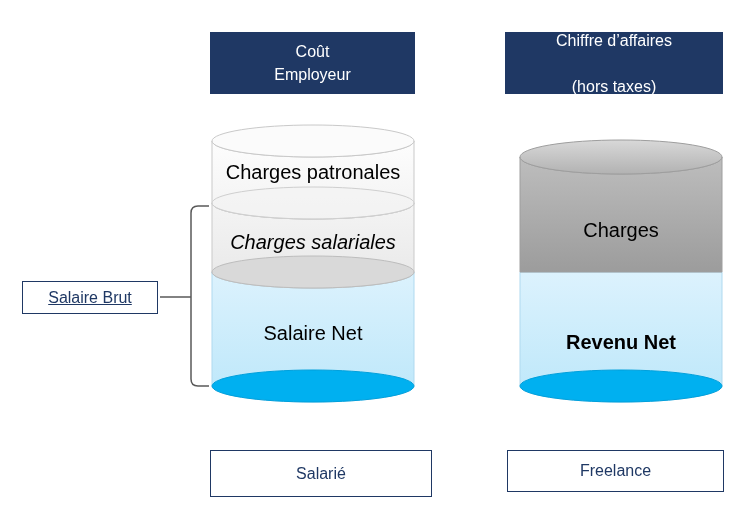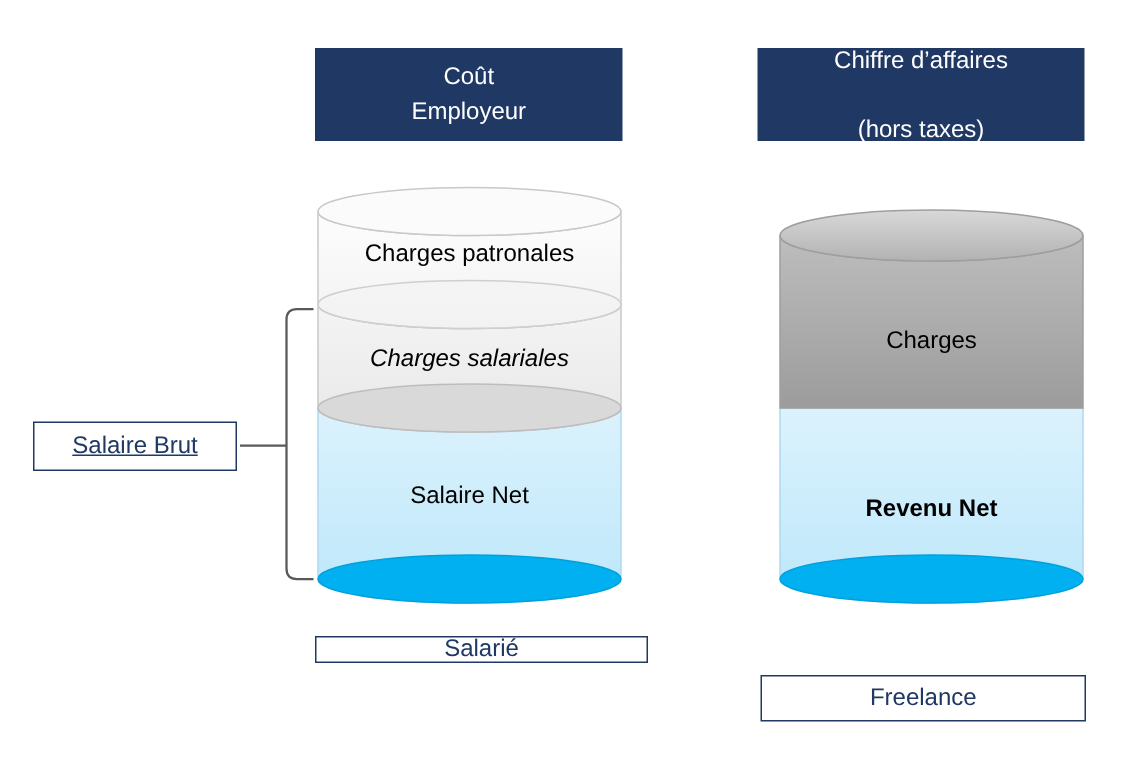--- a/index.html
+++ b/index.html
@@ -33,21 +33,21 @@
     border: 1.5px solid var(--navy, #1F3864);
     color: var(--navy, #1F3864);
     display: flex; align-items: center; justify-content: center;
     font-size: 16px;
     box-sizing: border-box;
   }
   .cyl-label {
     position: absolute;
     transform: translateX(-50%);
     color: #000000;
-    font-size: 16px;
+    font-size: 20px;
     white-space: nowrap;
   }
 </style>
 </head>
 <body>
 
 <div class="stage">
 
   <svg class="abs" style="left:0;top:0" width="756" height="520" viewBox="0 0 756 520">
     <defs>
@@ -108,20 +108,20 @@
   <div class="cyl-label" style="left:313px; top:161px;">Charges patronales</div>
   <div class="cyl-label" style="left:313px; top:231px;font-style:italic;">Charges salariales</div>
   <div class="cyl-label" style="left:313px; top:322px;">Salaire Net</div>
   <div class="cyl-label" style="left:621px; top:219px;">Charges</div>
   <div class="cyl-label" style="left:621px; top:331px;font-weight:bold;">Revenu Net</div>
 
   <div class="annot-box abs" style="left:22px; top:281px; width:136px; height:33px;text-decoration:underline;">
     <span>Salaire Brut</span>
   </div>
 
-  <div class="footer-box abs" style="left:210px; top:424px; width:222px; height:18px;">
+  <div class="footer-box abs" style="left:210px; top:450px; width:222px; height:47px;">
     <span>Salarié</span>
   </div>
-  <div class="footer-box abs" style="left:507px; top:450px; width:217px; height:31px;">
+  <div class="footer-box abs" style="left:507px; top:450px; width:217px; height:42px;">
     <span>Freelance</span>
   </div>
 
 </div>
 
 </body></html>

